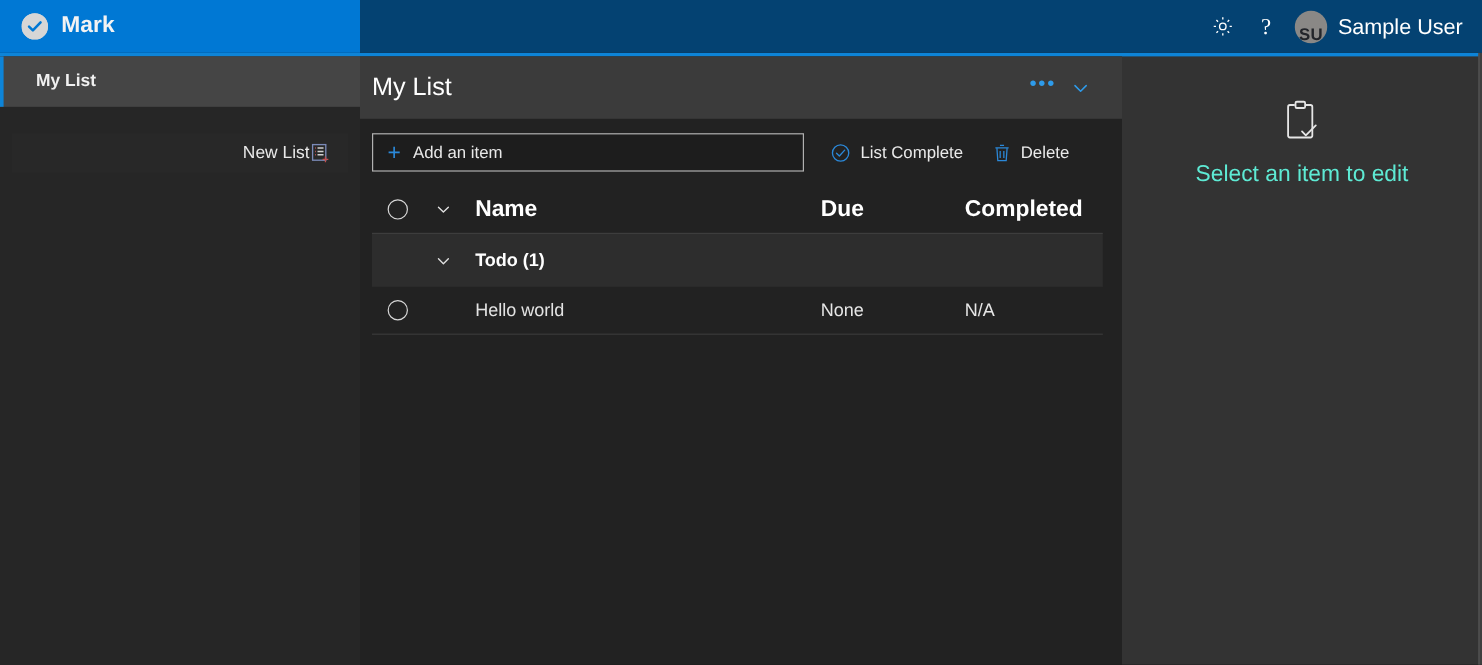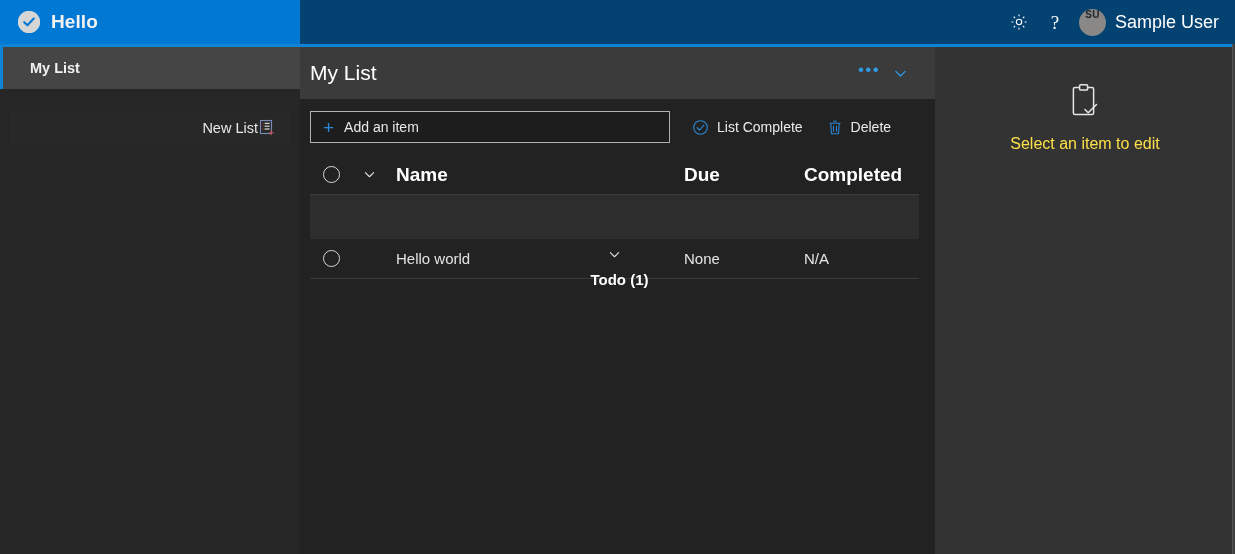--- a/index.html
+++ b/index.html
@@ -83,24 +83,24 @@
     color: #ffffff;
     line-height: 1;
     font-family: "Liberation Serif", serif;
   }
   .avatar {
     width: 27px;
     height: 27px;
     border-radius: 50%;
     background: #8a8886;
     color: #23252a;
-    font-size: 10px;
+    font-size: 14px;
     font-weight: 600;
     display: flex;
-    align-items: flex-start;
+    align-items: flex-end;
     justify-content: center;
     letter-spacing: .3px;
     margin-left: 6px;
     margin-right: 9px;
     cursor: pointer;
   }
   .user-name {
     color: #ffffff;
     font-size: 18px;
     cursor: pointer;
@@ -325,21 +325,20 @@
     border: 1.4px solid #d8d8d8;
     border-radius: 50%;
   }
   .group-row {
     background: #2d2d2d;
     height: 44px;
     font-size: 15px;
     font-weight: 700;
     color: #ffffff;
     cursor: pointer;
-    flex-direction: column;
   }
   .group-row .c-name { padding-left: 10px; }
   .item-row {
     height: 40px;
     border-bottom: 1px solid #3a3a3a;
     cursor: pointer;
   }
   .item-row .c-name { color: #e3e3e3; }
 
   
@@ -350,22 +349,22 @@
     display: flex;
     flex-direction: column;
     align-items: center;
     padding-top: 18px;
     border-top: 3px solid #0d84d8;
     position: relative;
   }
   .empty-icon { margin-top: 18px; margin-bottom: 16px; color: #e6e6e6; }
   .empty-icon svg { display: block; }
   .empty-text {
-    color: #fde047;
-    font-size: 16px;
+    color: #5eead4;
+    font-size: 19px;
   }
 
   
   .right-edge {
     position: absolute;
     top: 44px;
     right: 0;
     width: 3px;
     height: 510px;
     background: #3f3f3f;
@@ -378,21 +377,21 @@
 <div class="app">
 
   <div class="header">
     <div class="header-brand">
       <span class="brand-logo">
         <svg width="22" height="22" viewBox="0 0 22 22">
           <circle cx="11" cy="11" r="11" fill="#d6d6d6"></circle>
           <path d="M6.2 11.2 L9.4 14.3 L15.8 7.6" stroke="#0078d4" stroke-width="2.1" fill="none" stroke-linecap="round" stroke-linejoin="round"></path>
         </svg>
       </span>
-      <span class="brand-title">Hello</span>
+      <span class="brand-title">Mark</span>
     </div>
     <div class="header-right">
       <button class="hdr-icon-btn">
         <span>
           <svg width="18" height="18" viewBox="0 0 20 20" fill="none" stroke="#ffffff" stroke-width="1.25">
             <circle cx="10" cy="10" r="3"></circle>
             <path d="M10 1.6v2.1M10 16.3v2.1M18.4 10h-2.1M3.7 10H1.6M15.9 4.1l-1.5 1.5M5.6 14.4l-1.5 1.5M15.9 15.9l-1.5-1.5M5.6 5.6 4.1 4.1"></path>
           </svg>
         </span>
       </button>

